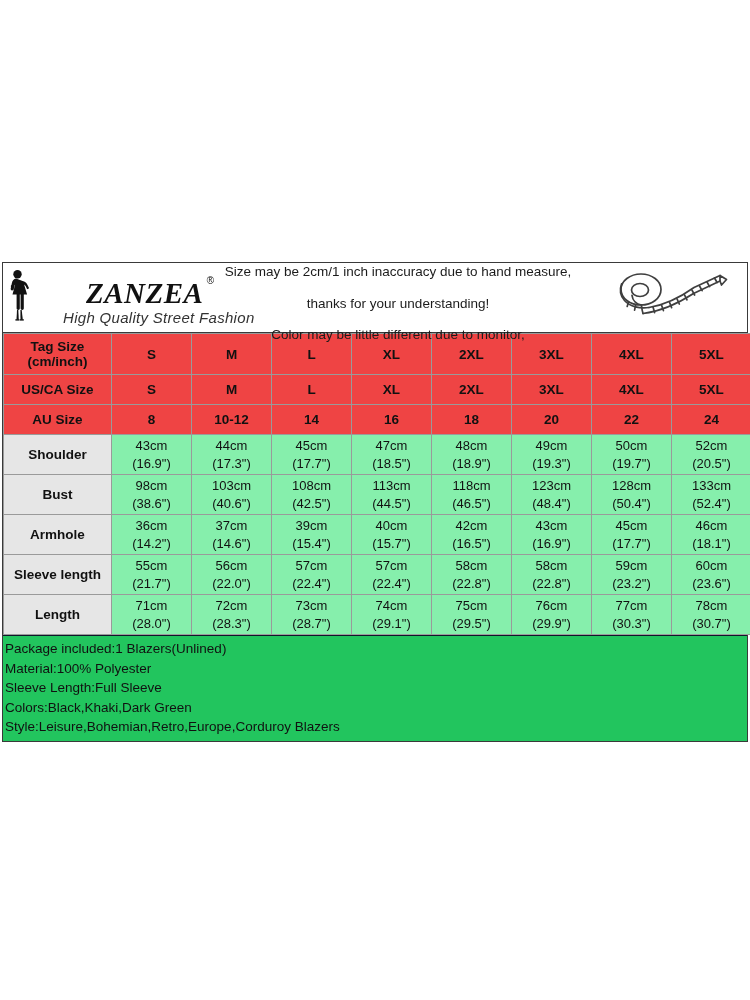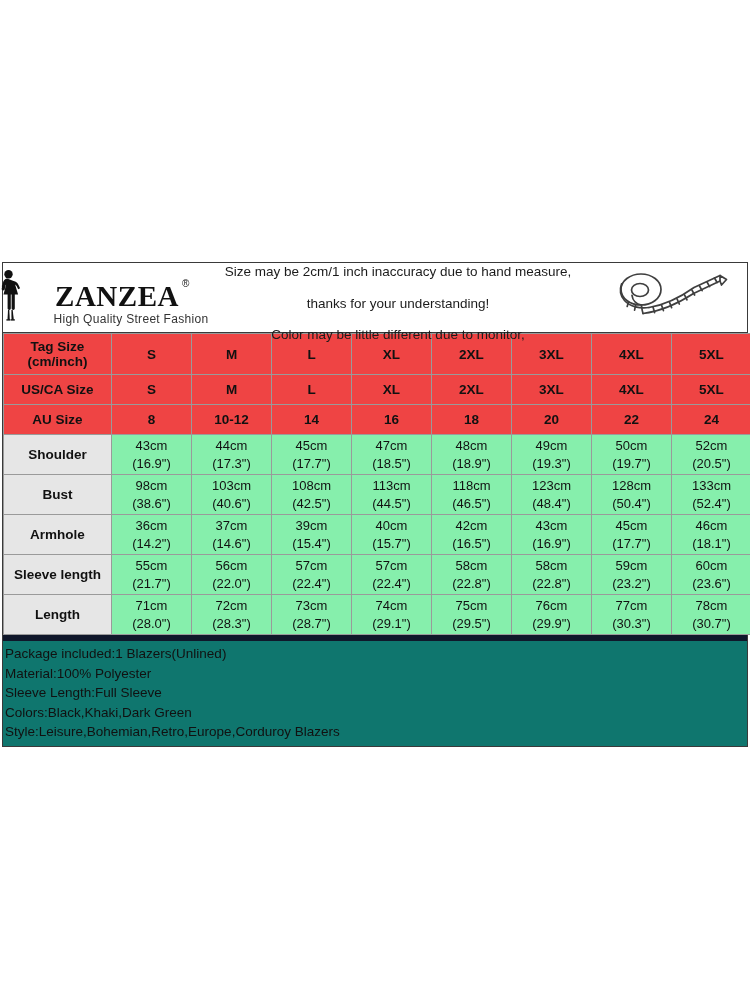--- a/index.html
+++ b/index.html
@@ -33,22 +33,23 @@
     align-items: center;
     height: 70px;
     border-bottom: 1px solid #3a3a3a;
     box-sizing: border-box;
     background: #ffffff;
   }
   .logo-cell {
     width: 196px;
     display: flex;
     align-items: center;
-    justify-content: center;
+    justify-content: flex-start;
     flex: 0 0 196px;
+    font-style: italic;
   }
   .logo-block {
     display: flex;
     align-items: flex-end;
     position: relative;
   }
   .logo-figure { margin-right: -2px; margin-bottom: 1px; }
   .logo-type { display: flex; flex-direction: column; align-items: center; }
   .logo-word {
     position: relative;
@@ -62,21 +63,21 @@
   .logo-reg {
     position: absolute;
     top: -3px;
     right: -11px;
     font-size: 10px;
     font-weight: normal;
     font-family: "Liberation Sans", sans-serif;
   }
   .logo-tag {
     font-family: "Liberation Sans", sans-serif;
-    font-size: 12px;
+    font-size: 15px;
     letter-spacing: 0.3px;
     color: #333333;
     margin-top: 1px;
     white-space: nowrap;
     padding-left: 28px;
   }
   .notice {
     flex: 1 1 auto;
     text-align: center;
     font-size: 13.5px;
@@ -123,23 +124,23 @@
     font-size: 13px;
     height: 37px;
     line-height: 1.35;
     font-weight: normal;
   }
   .cm { display: block; }
   .inch { display: block; }
 
   
   .notes {
-    border-top: 6px solid #0f172a;
+    border-top: 1px solid #0f172a;
     padding: 3px 0 4px 2px;
-    background: #0f766e;
+    background: #22c55e;
   }
   .notes div {
     font-size: 13.5px;
     color: #111111;
     line-height: 1.45;
     white-space: nowrap;
   }
 </style>
 </head>
 <body>

